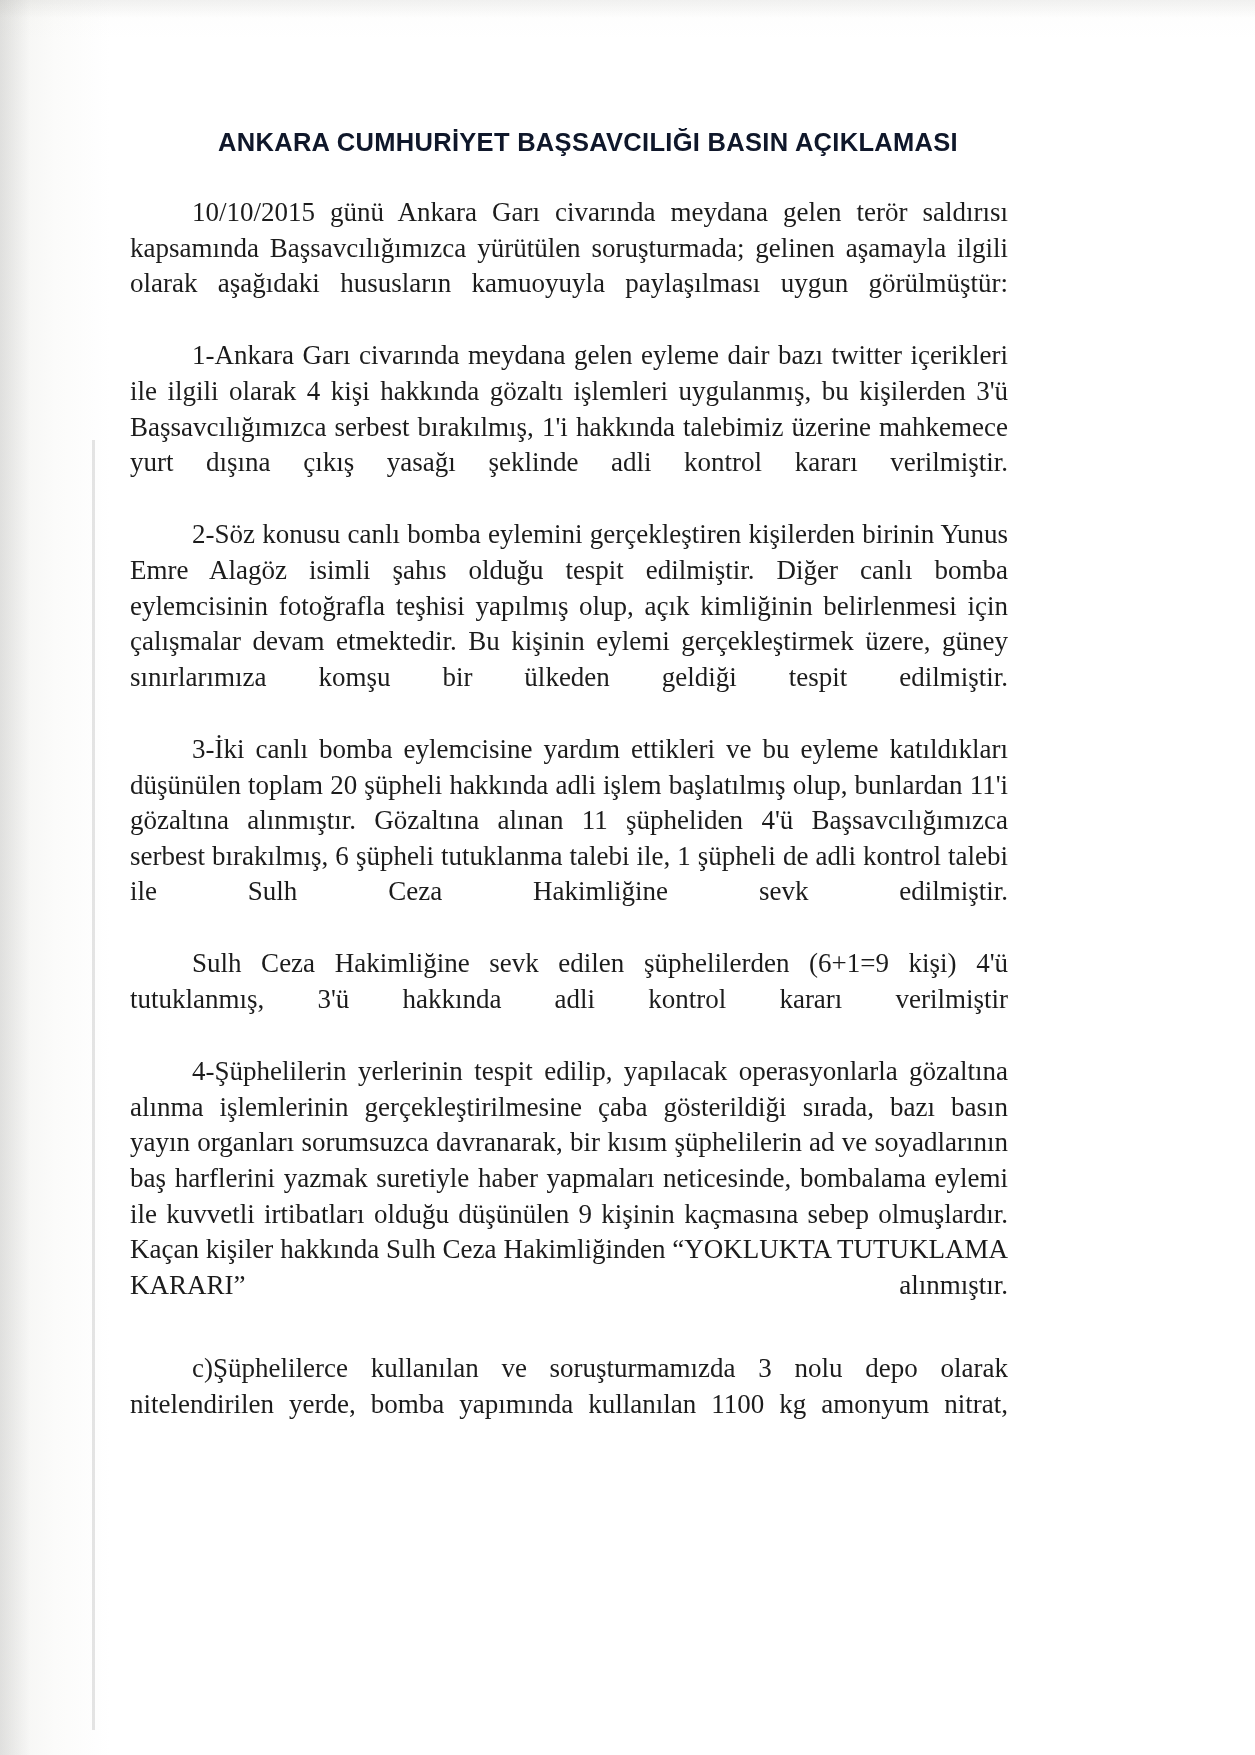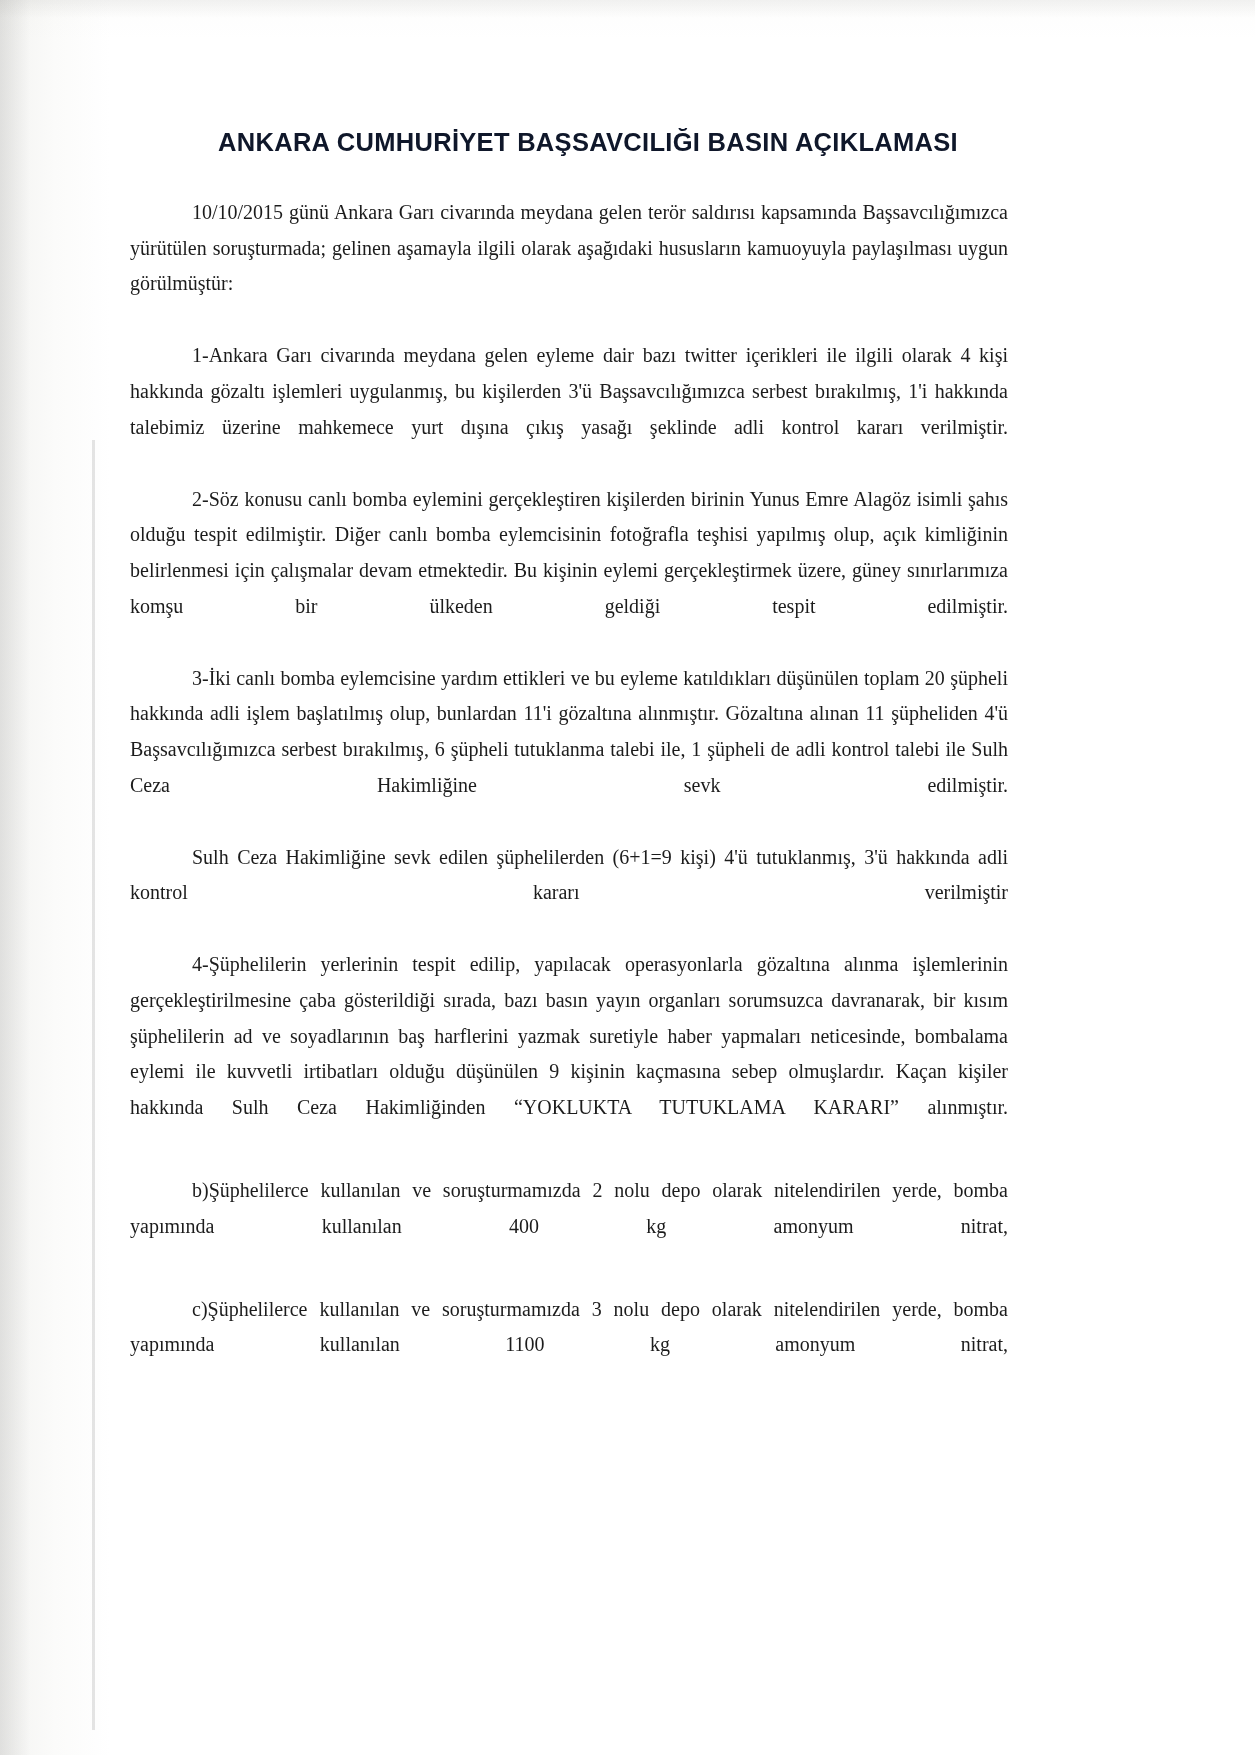--- a/index.html
+++ b/index.html
@@ -73,21 +73,21 @@
     margin-top: 55px;
     margin-right: 12px;
     color: #111;
   }
 
   .body-block {
     margin-top: 38px;
   }
 
   p.para {
-    font-size: 20px;
+    font-size: 27px;
     line-height: 35.6px;
     text-align: justify;
     text-justify: inter-word;
     margin: 16px 0 0 0;
     text-indent: 62px;
     color: #1c1c1c;
   }
   p.para.gap {
     margin-top: 1px;
     font-family: Liberation Serif, serif;
@@ -121,18 +121,17 @@
     <p class="para gap">2-Söz konusu canlı bomba eylemini gerçekleştiren kişilerden birinin Yunus Emre Alagöz isimli şahıs olduğu tespit edilmiştir. Diğer canlı bomba eylemcisinin fotoğrafla teşhisi yapılmış olup, açık kimliğinin belirlenmesi için çalışmalar devam etmektedir. Bu kişinin eylemi gerçekleştirmek üzere, güney sınırlarımıza komşu bir ülkeden geldiği tespit edilmiştir.</p>
 
     <p class="para gap">3-İki canlı bomba eylemcisine yardım ettikleri ve bu eyleme katıldıkları düşünülen toplam 20 şüpheli hakkında adli işlem başlatılmış olup, bunlardan 11'i gözaltına alınmıştır. Gözaltına alınan 11 şüpheliden 4'ü Başsavcılığımızca serbest bırakılmış, 6 şüpheli tutuklanma talebi ile, 1 şüpheli de adli kontrol talebi ile Sulh Ceza Hakimliğine sevk edilmiştir.</p>
 
     <p class="para gap">Sulh Ceza Hakimliğine sevk edilen şüphelilerden (6+1=9 kişi) 4'ü tutuklanmış, 3'ü hakkında adli kontrol kararı verilmiştir</p>
 
     <p class="para gap">4-Şüphelilerin yerlerinin tespit edilip, yapılacak operasyonlarla gözaltına alınma işlemlerinin gerçekleştirilmesine çaba gösterildiği sırada, bazı basın yayın organları sorumsuzca davranarak, bir kısım şüphelilerin ad ve soyadlarının baş harflerini yazmak suretiyle haber yapmaları neticesinde, bombalama eylemi ile kuvvetli irtibatları olduğu düşünülen 9 kişinin kaçmasına sebep olmuşlardır. Kaçan kişiler hakkında Sulh Ceza Hakimliğinden “YOKLUKTA TUTUKLAMA KARARI” alınmıştır.</p>
 
 
 
-    <p class="para gap" style="margin-top:12px;">b)Şüphelilerce kullanılan ve soruşturmamızda 2 nolu depo  olarak nitelendirilen yerde, bomba yapımında kullanılan 400 kg amonyum nitrat,</p>
 
     <p class="para gap" style="margin-top:12px;">c)Şüphelilerce kullanılan ve soruşturmamızda 3 nolu depo  olarak nitelendirilen yerde, bomba yapımında kullanılan 1100 kg amonyum nitrat,</p>
 
   </div>
 </div>
 
 </body></html>

